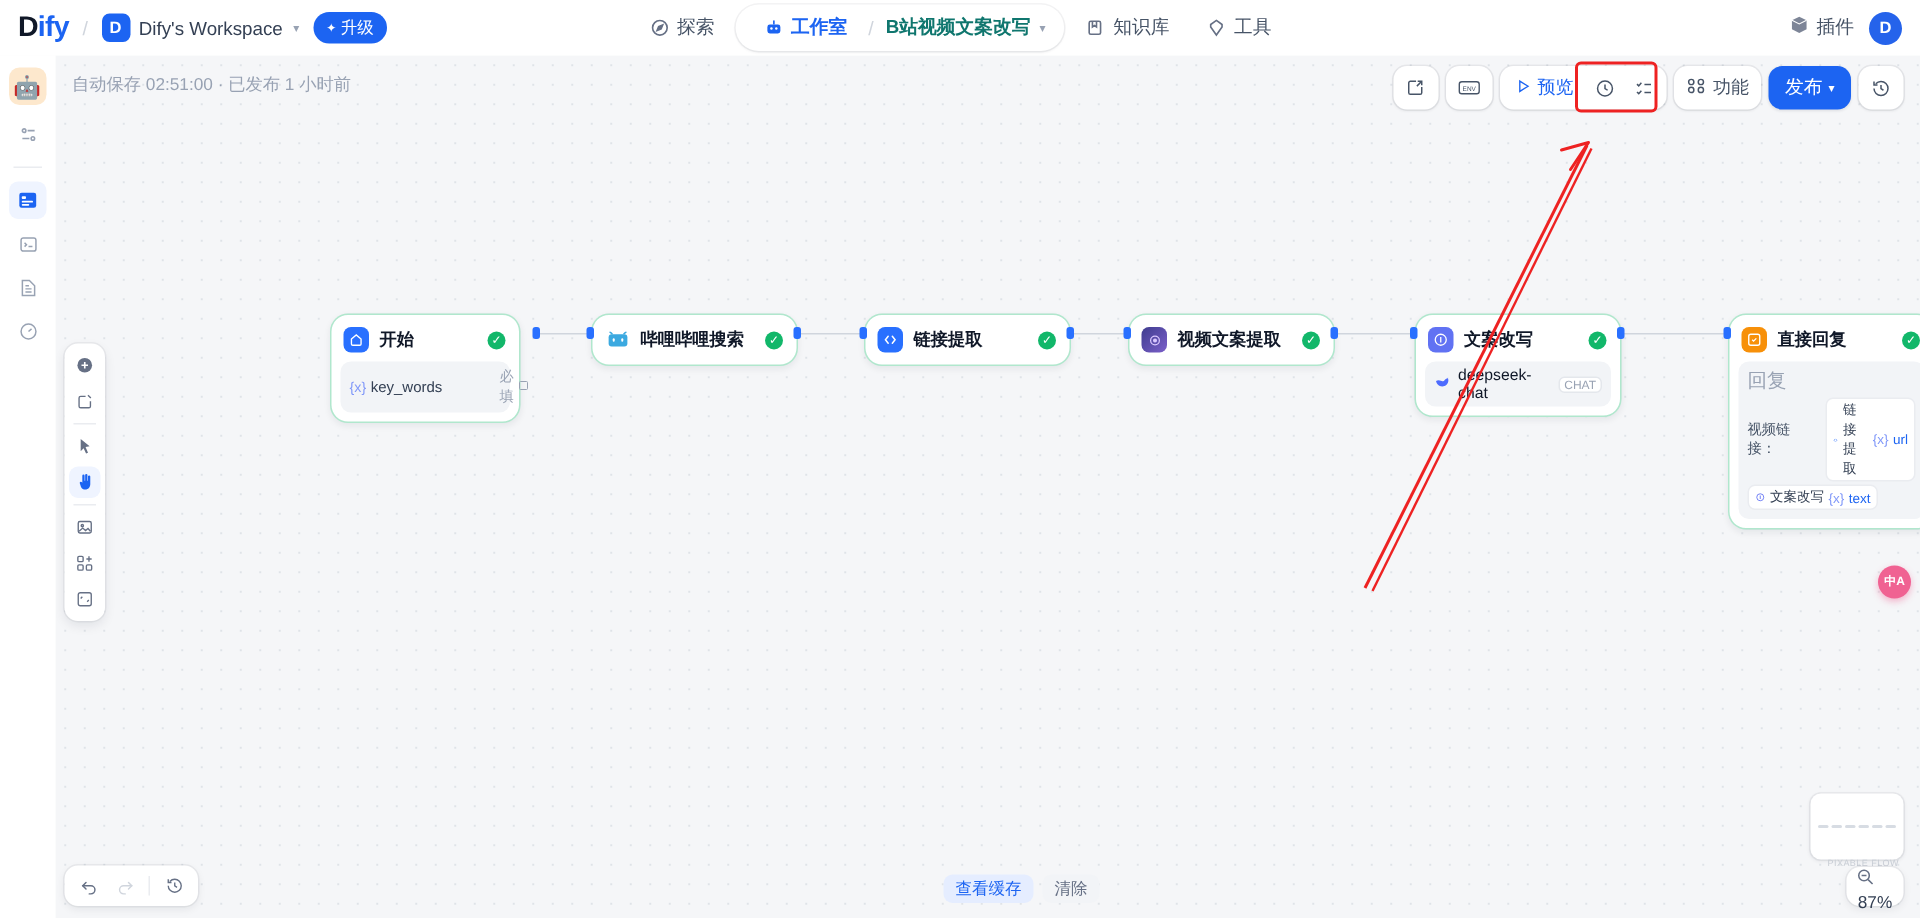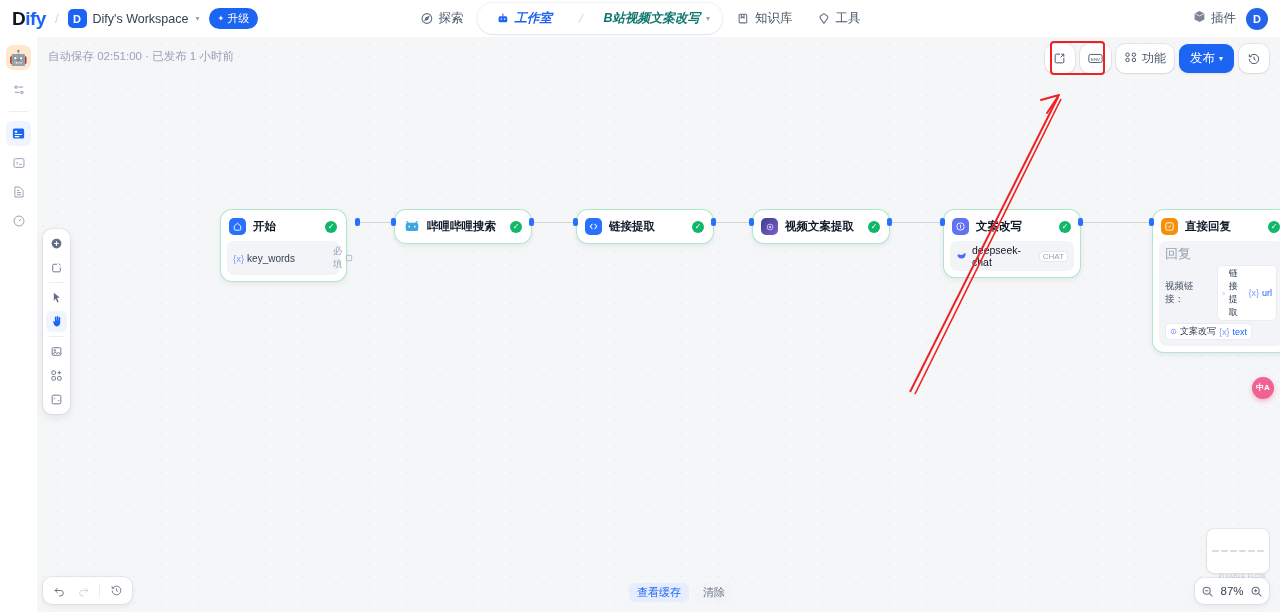--- a/index.html
+++ b/index.html
@@ -38,24 +38,23 @@
     position: absolute; left: 50%; transform: translateX(-50%);
     display: flex; align-items: center; gap: 4px;
   }
   .nav-item {
     display: flex; align-items: center; gap: 5px;
     padding: 5px 10px; border-radius: 16px;
     font-size: 12.5px; color: #475467; cursor: pointer; white-space: nowrap;
   }
   .nav-item .nico { width: 14px; height: 14px; display: inline-flex; align-items: center; justify-content: center; }
   .nav-group {
-    display: flex; align-items: center; gap: 13px;
+    display: flex; align-items: center; gap: 0;
     background: #ffffff; border-radius: 16px; padding: 2px 8px;
     box-shadow: 0 1px 2px rgba(16,24,40,0.07), 0 0 0 1px rgba(16,24,40,0.05);
-    font-style: italic;
   }
   .nav-active { color: #1c64f2; font-weight: 600; }
   .nav-sub { font-size: 12.5px; color: #0f766e; font-weight: 600; }
 
   .hdr-right { position: absolute; right: 12px; display: flex; align-items: center; gap: 10px; }
   .plugin-item { display: flex; align-items: flex-start; gap: 5px; font-size: 12.5px; color: #475467; cursor: pointer; }
   .user-avatar {
     width: 22px; height: 22px; border-radius: 50%; background: #2563eb;
     color: #fff; font-size: 11px; font-weight: 700;
     display: flex; align-items: center; justify-content: center; cursor: pointer;
@@ -210,23 +209,24 @@
   .minimap {
     position: absolute; right: 11px; bottom: 39px; width: 62px; height: 44px;
     background: #fff; border-radius: 7px; padding: 5px;
     box-shadow: 0 1px 3px rgba(16,24,40,0.09), 0 0 0 1px rgba(16,24,40,0.05);
     display: flex; align-items: center; gap: 2px;
   }
   .mm-bar { height: 2px; background: #d7dce3; border-radius: 1px; }
 
   .zoombar {
     position: absolute; right: 11px; bottom: 8px; height: 26px;
-    background: #fff; border-radius: 9px; display: flex; align-items: center;
+    background: #fff; border-radius: 9px; display: flex; align-items: flex-start;
     padding: 0 6px; gap: 5px;
     box-shadow: 0 2px 6px rgba(16,24,40,0.08), 0 0 0 1px rgba(16,24,40,0.05);
+    flex-direction: column;
   }
   .zb-ico { color: #667085; cursor: pointer; display: flex; align-items: center; }
   .zb-lbl { font-size: 11.5px; color: #344054; min-width: 26px; text-align: center; }
 
   .translate-widget {
     position: absolute; right: 6px; top: 340px;
     width: 22px; height: 22px; border-radius: 50%;
     background: #f06292; color: #fff; font-size: 8px; font-weight: 700;
     display: flex; align-items: center; justify-content: center; cursor: pointer;
     box-shadow: 0 2px 5px rgba(240,98,146,0.45); line-height: 1;
@@ -362,20 +362,41 @@
               <path d="M13 4H6a2 2 0 00-2 2v12a2 2 0 002 2h12a2 2 0 002-2v-7"></path>
               <path d="M14 10l6-6M15 4h5v5"></path>
             </svg>
         </div>
       </div>
       <div class="tb-grp">
         <div class="tb-btn">
           <svg width="15" height="13" viewBox="0 0 26 20" fill="none" stroke="currentColor" stroke-width="1.6">
               <rect x="1.5" y="3" width="23" height="14" rx="3"></rect>
               <text x="13" y="13.5" font-size="7.5" fill="currentColor" stroke="none" text-anchor="middle" font-family="Liberation Sans, sans-serif">ENV</text>
+            </svg>
+        </div>
+      </div>
+      <div class="tb-grp">
+        <div class="tb-btn preview">
+          <span>
+            <svg width="11" height="11" viewBox="0 0 24 24" fill="none" stroke="#1c64f2" stroke-width="2">
+                <path d="M7 4.5l12 7.5-12 7.5z"></path>
+              </svg>
+          </span>
+          <span>预览</span>
+        </div>
+        <div class="tb-btn">
+          <svg width="14" height="14" viewBox="0 0 24 24" fill="none" stroke="currentColor" stroke-width="1.7">
+              <circle cx="12" cy="12" r="8.5"></circle>
+              <path d="M12 7.5V12l3 2"></path>
+            </svg>
+        </div>
+        <div class="tb-btn">
+          <svg width="14" height="14" viewBox="0 0 24 24" fill="none" stroke="currentColor" stroke-width="1.7">
+              <path d="M4 7l2 2 3-3.5M4 16l2 2 3-3.5M12.5 7.5H20M12.5 16.5H20"></path>
             </svg>
         </div>
       </div>
       <div class="tb-grp">
         <div class="tb-btn">
           <span>
             <svg width="14" height="12" viewBox="0 0 24 20" fill="none" stroke="currentColor" stroke-width="1.7">
                 <circle cx="6" cy="6" r="3"></circle>
                 <circle cx="6" cy="15" r="3"></circle>
                 <circle cx="17" cy="6" r="3"></circle>

